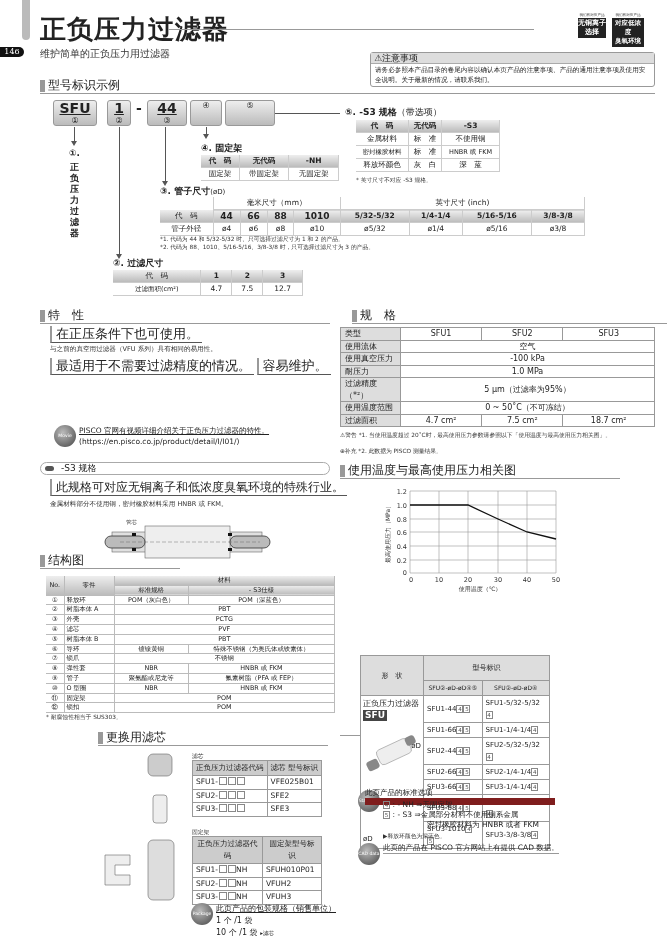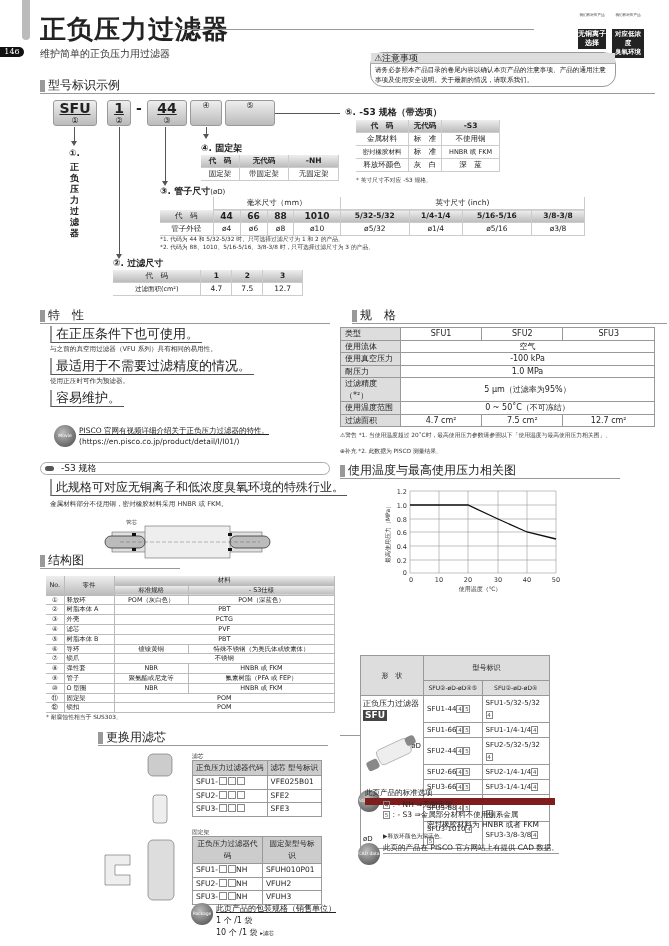--- a/index.html
+++ b/index.html
@@ -5,22 +5,22 @@
 *{box-sizing:border-box;margin:0;padding:0}
 body{width:669px;height:946px;background:#fff;font-family:"DejaVu Sans","Liberation Sans",sans-serif;color:#222;position:relative;overflow:hidden;font-size:8px}
 .abs{position:absolute}
 .sidebar-bar{left:22px;top:0;width:8px;height:40px;background:#bbb;border-radius:0 0 4px 4px}
 .page-num{left:0;top:47px;width:24px;height:10px;background:#111;color:#fff;font-family:"DejaVu Serif",serif;font-size:8px;text-align:center;line-height:10px;border-radius:0 5px 5px 0}
 .title{left:40px;top:12px;font-size:26px;font-weight:bold;color:#222;letter-spacing:1px}
 .title-line{left:168px;top:29px;width:366px;height:1px;background:#999}
 .subtitle{left:40px;top:47px;font-size:10px;color:#333}
 .badge-wrap{top:12px;width:28px;text-align:center}
 .badge-cap{font-size:4px;color:#333;white-space:nowrap;transform:scale(.9)}
-.badge{margin-top:12px;background:#222;color:#fff;font-size:7px;line-height:9px;padding:1px 0;font-weight:bold}
-.notice{left:370px;top:52px;width:246px;height:35px;border:1px solid #999;border-radius:13px;background:#fff}
+.badge{margin-top:1px;background:#222;color:#fff;font-size:7px;line-height:9px;padding:1px 0;font-weight:bold}
+.notice{left:370px;top:52px;width:285px;height:35px;border:1px solid #999;border-radius:3px;background:#fff}
 .notice-head{background:#ddd;height:11px;font-size:9px;padding-left:3px;line-height:11px;border-bottom:1px solid #aaa}
 .notice-body{font-size:6.6px;line-height:10px;padding:1px 4px}
 .sec-head{font-size:12px;color:#222;border-bottom:1px solid #999;padding-left:8px;line-height:15px}
 .sec-head::before{content:"";position:absolute;left:0;top:2px;width:5px;height:12px;background:#999}
 .code-box{top:100px;height:26px;background:linear-gradient(#eee,#bbb);border:1px solid #999;border-radius:3px;text-align:center}
 .code-box .big{font-size:14px;font-weight:bold;line-height:15px;text-decoration:underline;font-family:"DejaVu Sans",sans-serif}
 .code-box .circ{font-size:8px;line-height:10px}
 .arrow-v{width:1px;background:#555}
 .arrow-v::after{content:"";position:absolute;bottom:-4px;left:-3px;border-left:3.5px solid transparent;border-right:3.5px solid transparent;border-top:5px solid #555}
 table{border-collapse:collapse}
@@ -117,21 +117,21 @@
         <th>-NH</th>
       </tr>
   <tr>
         <td>固定架</td>
         <td>带固定架</td>
         <td>无固定架</td>
       </tr>
 </tbody>
   </table>
 
-<div class="abs opt-title" style="left:345px;top:106px"><span>⑤. -S3 规格</span><span style="font-weight:bold">（带选项）</span></div>
+<div class="abs opt-title" style="left:345px;top:106px"><span>⑤. -S3 规格</span><span style="font-weight:normal">（带选项）</span></div>
 <table class="abs t1" style="left:356px;top:120px;width:144px">
   <tbody>
       <tr>
         <th>代　码</th>
         <th>无代码</th>
         <th>-S3</th>
       </tr>
   <tr>
         <td>金属材料</td>
         <td>标　准</td>
@@ -202,21 +202,20 @@
         <td>12.7</td>
       </tr>
 </tbody>
   </table>
 
 <div class="abs sec-head" style="left:40px;top:308px;width:290px">特　性</div>
 <div class="abs" style="left:50px;top:326px;width:285px">
   <div class="feat-h">在正压条件下也可使用。</div>
   <div class="feat-p">与之前的真空用过滤器（VFU 系列）具有相同的易用性。</div>
   <div class="feat-h">最适用于不需要过滤精度的情况。</div>
-  <div class="feat-p">使用正压时可作为预滤器。</div>
   <div class="feat-h">容易维护。</div>
 </div>
 <div class="abs circle-icon" style="left:54px;top:425px">Movie</div>
 <div class="abs" style="left:79px;top:426px;font-size:7.5px;text-decoration:underline">PISCO 官网有视频详细介绍关于正负压力过滤器的特性。</div>
 <div class="abs" style="left:79px;top:437px;font-size:7.5px">(https://en.pisco.co.jp/product/detail/I/I01/)</div>
 
 <div class="abs sec-head" style="left:352px;top:308px;width:315px">规　格</div>
 <table class="abs spec" style="left:340px;top:327px;width:315px">
   <tbody>
       <tr>
@@ -242,21 +241,21 @@
         <td colspan="3">5 μm（过滤率为95%）</td>
       </tr>
   <tr>
         <td class="lbl">使用温度范围</td>
         <td colspan="3">0 ~ 50˚C（不可冻结）</td>
       </tr>
   <tr>
         <td class="lbl">过滤面积</td>
         <td>4.7 cm²</td>
         <td>7.5 cm²</td>
-        <td>12.7 cm²</td>
+        <td>18.7 cm²</td>
       </tr>
 </tbody>
   </table>
 <div class="abs small" style="left:340px;top:431px;width:315px">⚠警告 *1. 当使用温度超过 20˚C时，最高使用压力参数请参照以下「使用温度与最高使用压力相关图」。</div>
 <div class="abs small" style="left:340px;top:447px">⊕补充 *2. 此数据为 PISCO 测量结果。</div>
 
 <div class="abs sec-head" style="left:340px;top:463px;width:280px;font-size:12px">使用温度与最高使用压力相关图</div>
 <svg class="abs" style="left:380px;top:485px" width="200" height="110">
   <g stroke="#999" stroke-width="0.6">
     <line x1="30" y1="6" x2="176" y2="6"></line>

